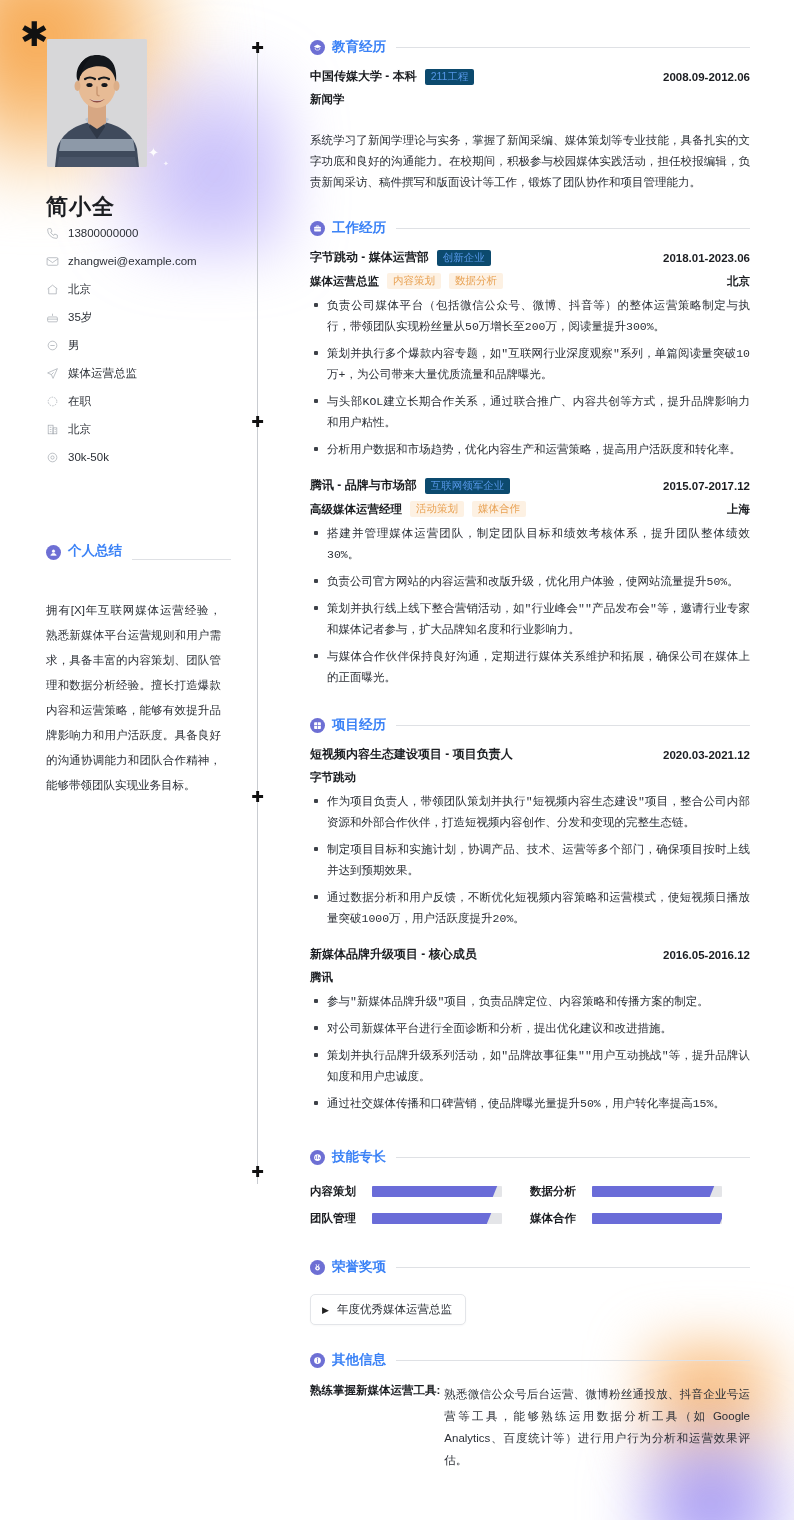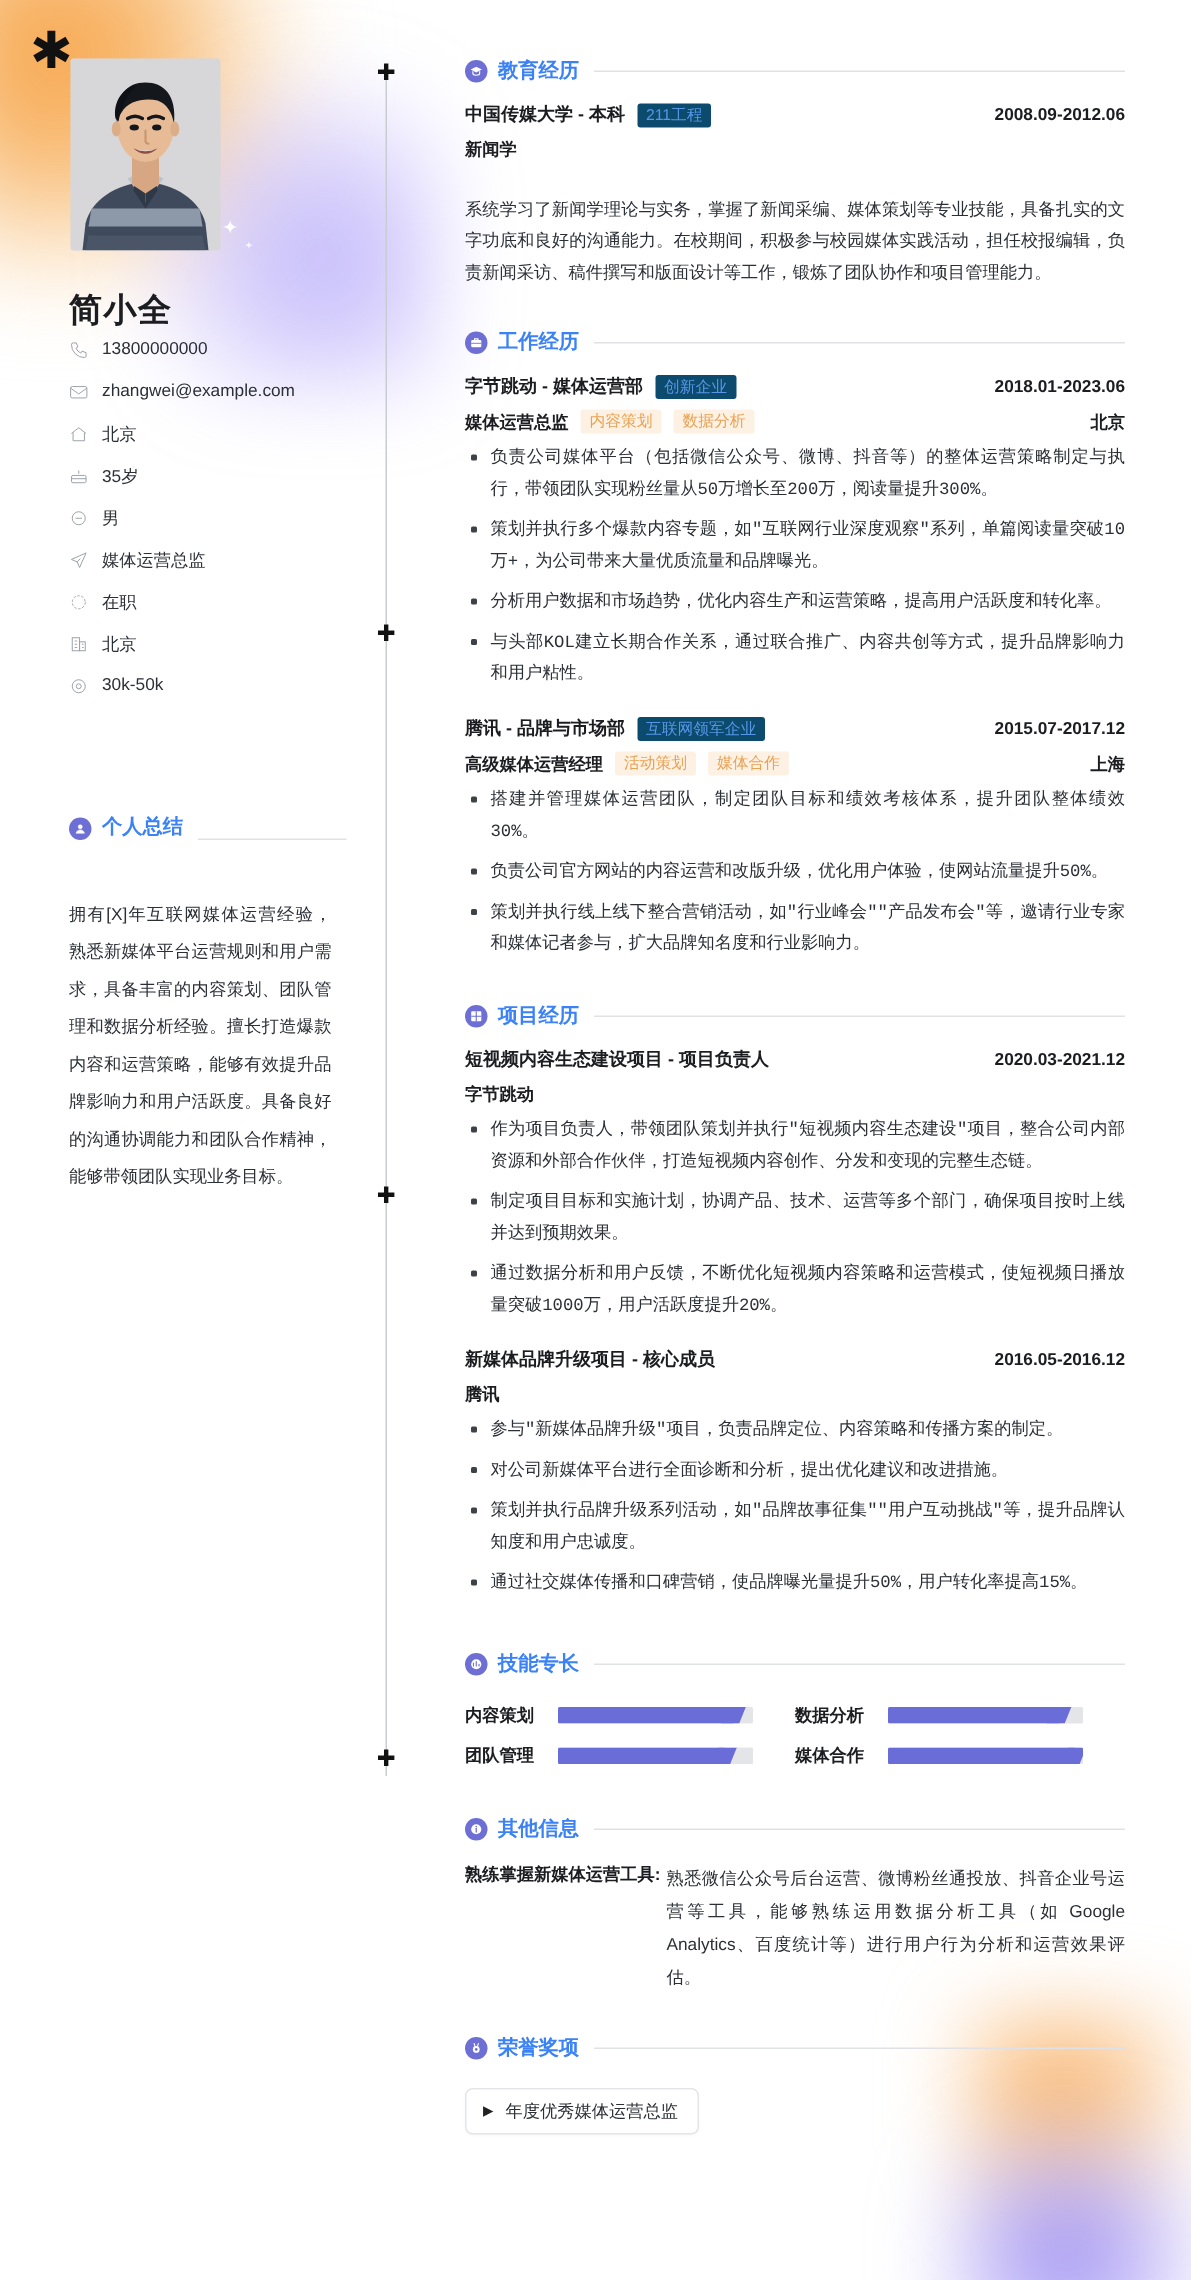--- a/index.html
+++ b/index.html
@@ -334,41 +334,42 @@
         </div>
         <div class="e-line2">
           <span class="e-role">媒体运营总监</span>
           <span class="tag tag-orange">内容策划</span>
           <span class="tag tag-orange">数据分析</span>
           <span class="e-loc">北京</span>
         </div>
         <ul class="bl">
           <li>负责公司媒体平台（包括微信公众号、微博、抖音等）的整体运营策略制定与执行，带领团队实现粉丝量从50万增长至200万，阅读量提升300%。</li>
           <li>策划并执行多个爆款内容专题，如"互联网行业深度观察"系列，单篇阅读量突破10万+，为公司带来大量优质流量和品牌曝光。</li>
+          <li>与头部KOL建立长期合作关系，通过联合推广、内容共创等方式，提升品牌影响力和用户粘性。</li>
           <li>分析用户数据和市场趋势，优化内容生产和运营策略，提高用户活跃度和转化率。</li>
-          <li>与头部KOL建立长期合作关系，通过联合推广、内容共创等方式，提升品牌影响力和用户粘性。</li>
         </ul>
       </div>
 
       <div class="entry" style="margin-top:17px">
         <div class="e-line1">
           <span class="e-org">腾讯 - 品牌与市场部</span>
           <span class="tag tag-blue">互联网领军企业</span>
           <span class="e-date">2015.07-2017.12</span>
         </div>
         <div class="e-line2">
           <span class="e-role">高级媒体运营经理</span>
           <span class="tag tag-orange">活动策划</span>
           <span class="tag tag-orange">媒体合作</span>
           <span class="e-loc">上海</span>
         </div>
         <ul class="bl">
           <li>搭建并管理媒体运营团队，制定团队目标和绩效考核体系，提升团队整体绩效30%。</li>
           <li>负责公司官方网站的内容运营和改版升级，优化用户体验，使网站流量提升50%。</li>
           <li>策划并执行线上线下整合营销活动，如"行业峰会""产品发布会"等，邀请行业专家和媒体记者参与，扩大品牌知名度和行业影响力。</li>
+          <li>与媒体合作伙伴保持良好沟通，定期进行媒体关系维护和拓展，确保公司在媒体上的正面曝光。</li>
         </ul>
       </div>
     </div>
 
     <div class="sec" style="margin-top:28px">
       <div class="sec-head">
         <span class="sec-icon">
           <svg viewBox="0 0 24 24">
               <rect x="3" y="3" width="18" height="18" rx="2" fill="#fff" stroke="none"></rect>
               <path d="M12 3v18M3 12h18" stroke="#6d6fd4" stroke-width="2"></path>
@@ -443,46 +444,46 @@
             <span class="sk-fill" style="width: 95%;"></span>
           </span>
         </div>
       </div>
     </div>
 
     <div class="sec" style="margin-top:26px">
       <div class="sec-head">
         <span class="sec-icon">
           <svg viewBox="0 0 24 24">
+              <circle cx="12" cy="14" r="6" fill="#fff" stroke="none"></circle>
+              <path d="M8 3l2 6M16 3l-2 6" stroke="#fff" stroke-width="2"></path>
+              <circle cx="12" cy="14" r="2.4" fill="#6d6fd4" stroke="none"></circle>
+            </svg>
+        </span>
+        <span class="sec-title">荣誉奖项</span>
+        <span class="sec-rule"></span>
+      </div>
+      <div class="honor">
+        <span class="honor-ico">▶</span>
+        <span class="honor-txt">年度优秀媒体运营总监</span>
+      </div>
+    </div>
+
+    <div class="sec" style="margin-top:26px">
+      <div class="sec-head">
+        <span class="sec-icon">
+          <svg viewBox="0 0 24 24">
               <circle cx="12" cy="12" r="9" fill="#fff" stroke="none"></circle>
               <path d="M12 10v7" stroke="#6d6fd4" stroke-width="2.2" stroke-linecap="round"></path>
               <circle cx="12" cy="7" r="1.4" fill="#6d6fd4" stroke="none"></circle>
             </svg>
         </span>
         <span class="sec-title">其他信息</span>
         <span class="sec-rule"></span>
       </div>
       <div class="other">
         <span class="other-k">熟练掌握新媒体运营工具:</span>
         <span class="other-v">熟悉微信公众号后台运营、微博粉丝通投放、抖音企业号运营等工具，能够熟练运用数据分析工具（如 Google Analytics、百度统计等）进行用户行为分析和运营效果评估。</span>
       </div>
     </div>
 
-    <div class="sec" style="margin-top:26px">
-      <div class="sec-head">
-        <span class="sec-icon">
-          <svg viewBox="0 0 24 24">
-              <circle cx="12" cy="14" r="6" fill="#fff" stroke="none"></circle>
-              <path d="M8 3l2 6M16 3l-2 6" stroke="#fff" stroke-width="2"></path>
-              <circle cx="12" cy="14" r="2.4" fill="#6d6fd4" stroke="none"></circle>
-            </svg>
-        </span>
-        <span class="sec-title">荣誉奖项</span>
-        <span class="sec-rule"></span>
-      </div>
-      <div class="honor">
-        <span class="honor-ico">▶</span>
-        <span class="honor-txt">年度优秀媒体运营总监</span>
-      </div>
-    </div>
-
   </div>
 </div>
 
 </body></html>

